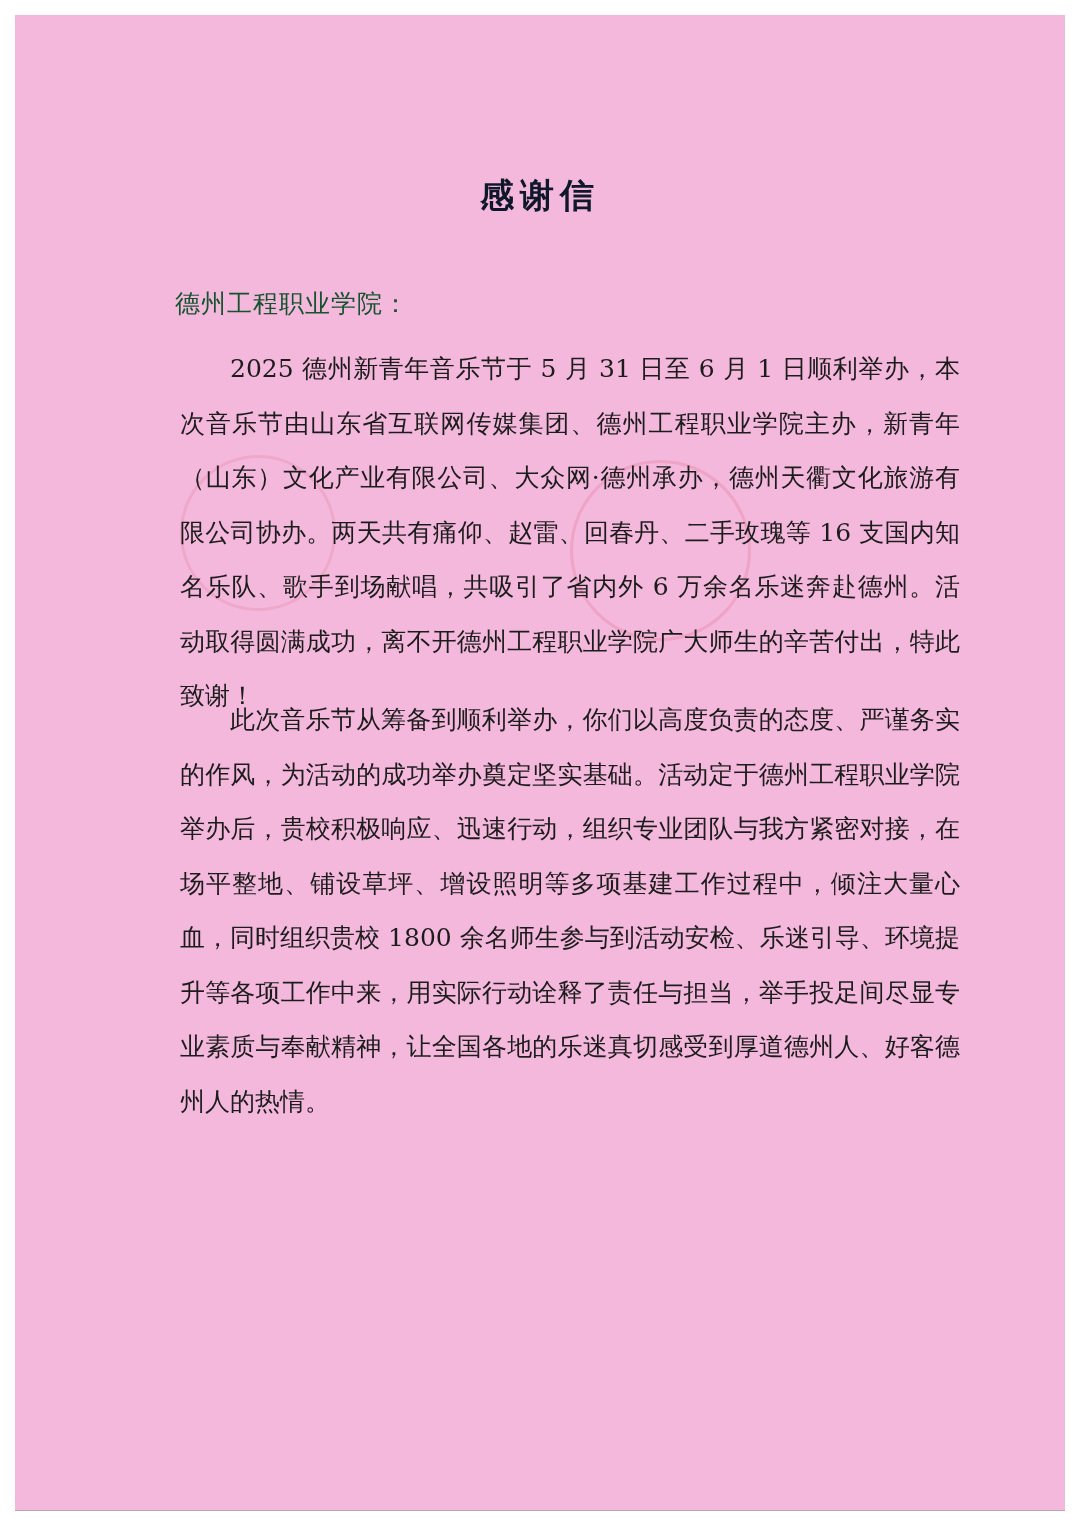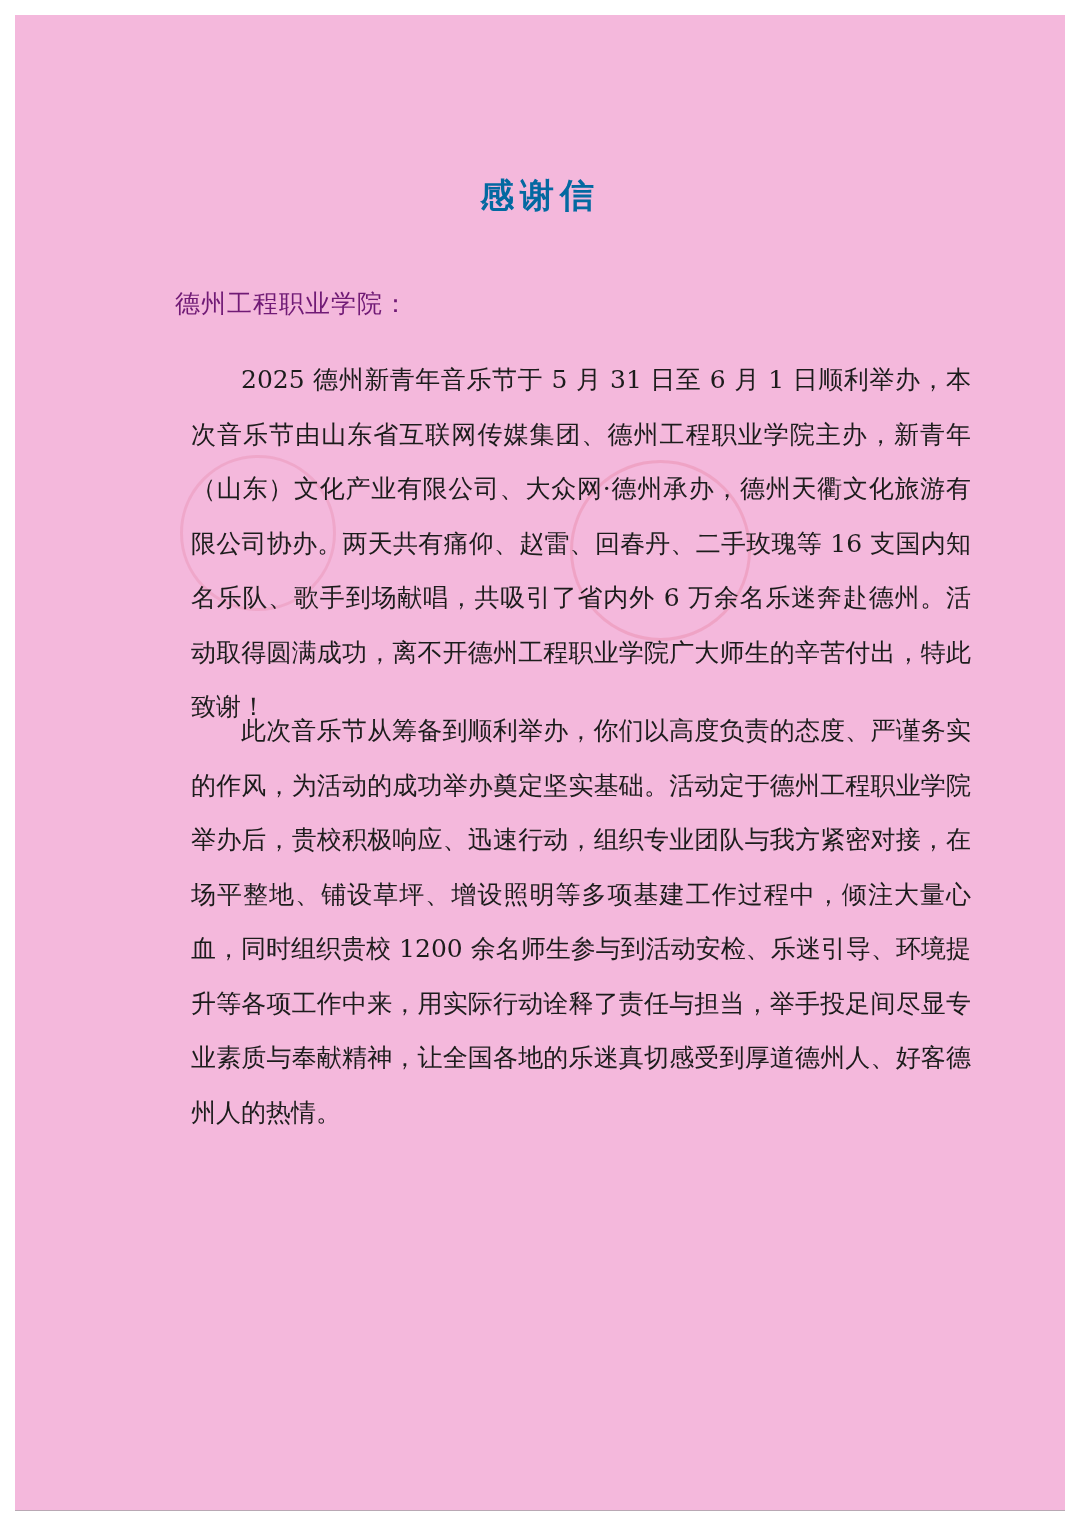--- a/index.html
+++ b/index.html
@@ -45,53 +45,53 @@
   .title {
     position: absolute;
     left: 0;
     top: 158px;
     width: 1050px;
     text-align: center;
     font-family: "DejaVu Sans", sans-serif;
     font-weight: bold;
     font-size: 34px;
     letter-spacing: 6px;
-    color: #0369a1;
+    color: #0f172a;
   }
   .salutation {
     position: absolute;
     left: 160px;
     top: 272px;
     font-family: Liberation Serif, serif;
     font-size: 25px;
-    color: #701a75;
+    color: #14532d;
     letter-spacing: 1px;
   }
   .para {
     position: absolute;
     left: 160px;
     width: 780px;
     font-family: "DejaVu Serif", serif;
     font-size: 25px;
     line-height: 54.5px;
     color: #1c1c1c;
     text-align: justify;
     text-indent: 50px;
-    margin: 16px;
+    margin: 5px;
   }
   .p1 { top: 322px; }
   .p2 { top: 673px; }
   .p3 { top: 1140px; }
 </style>
 </head>
 <body>
 
 <div class="page">
   <div class="stamp left"></div>
   <div class="stamp right"></div>
 
   <div class="title">感谢信</div>
 
   <div class="salutation">德州工程职业学院：</div>
 
   <p class="para p1">2025 德州新青年音乐节于 5 月 31 日至 6 月 1 日顺利举办，本次音乐节由山东省互联网传媒集团、德州工程职业学院主办，新青年（山东）文化产业有限公司、大众网·德州承办，德州天衢文化旅游有限公司协办。两天共有痛仰、赵雷、回春丹、二手玫瑰等 16 支国内知名乐队、歌手到场献唱，共吸引了省内外 6 万余名乐迷奔赴德州。活动取得圆满成功，离不开德州工程职业学院广大师生的辛苦付出，特此致谢！</p>
-  <p class="para p2">此次音乐节从筹备到顺利举办，你们以高度负责的态度、严谨务实的作风，为活动的成功举办奠定坚实基础。活动定于德州工程职业学院举办后，贵校积极响应、迅速行动，组织专业团队与我方紧密对接，在场平整地、铺设草坪、增设照明等多项基建工作过程中，倾注大量心血，同时组织贵校 1200 余名师生参与到活动安检、乐迷引导、环境提升等各项工作中来，用实际行动诠释了责任与担当，举手投足间尽显专业素质与奉献精神，让全国各地的乐迷真切感受到厚道德州人、好客德州人的热情。</p>
+  <p class="para p2">此次音乐节从筹备到顺利举办，你们以高度负责的态度、严谨务实的作风，为活动的成功举办奠定坚实基础。活动定于德州工程职业学院举办后，贵校积极响应、迅速行动，组织专业团队与我方紧密对接，在场平整地、铺设草坪、增设照明等多项基建工作过程中，倾注大量心血，同时组织贵校 1800 余名师生参与到活动安检、乐迷引导、环境提升等各项工作中来，用实际行动诠释了责任与担当，举手投足间尽显专业素质与奉献精神，让全国各地的乐迷真切感受到厚道德州人、好客德州人的热情。</p>
 </div>
 
 </body></html>

